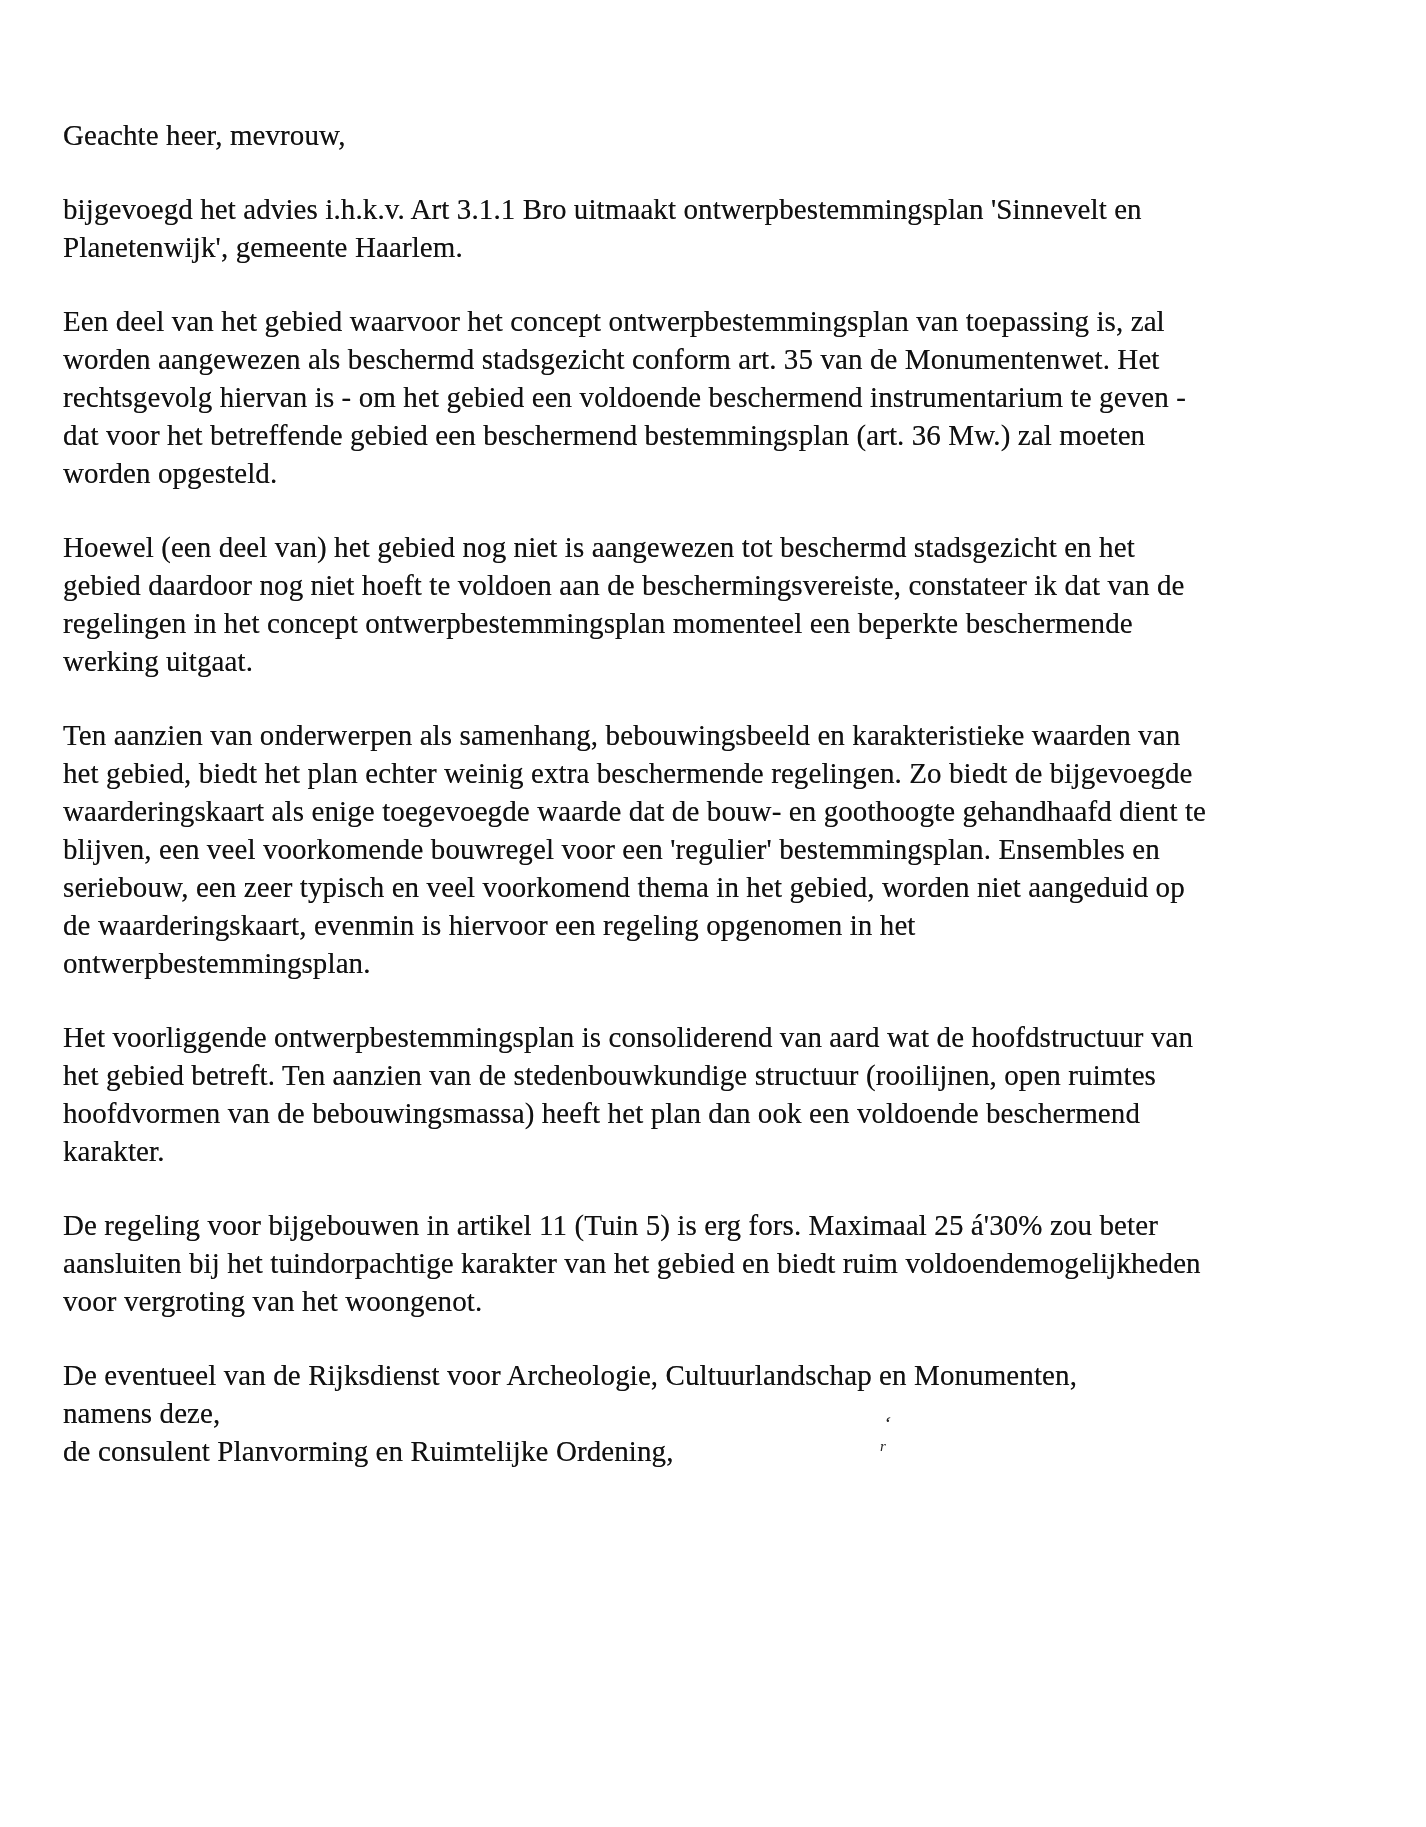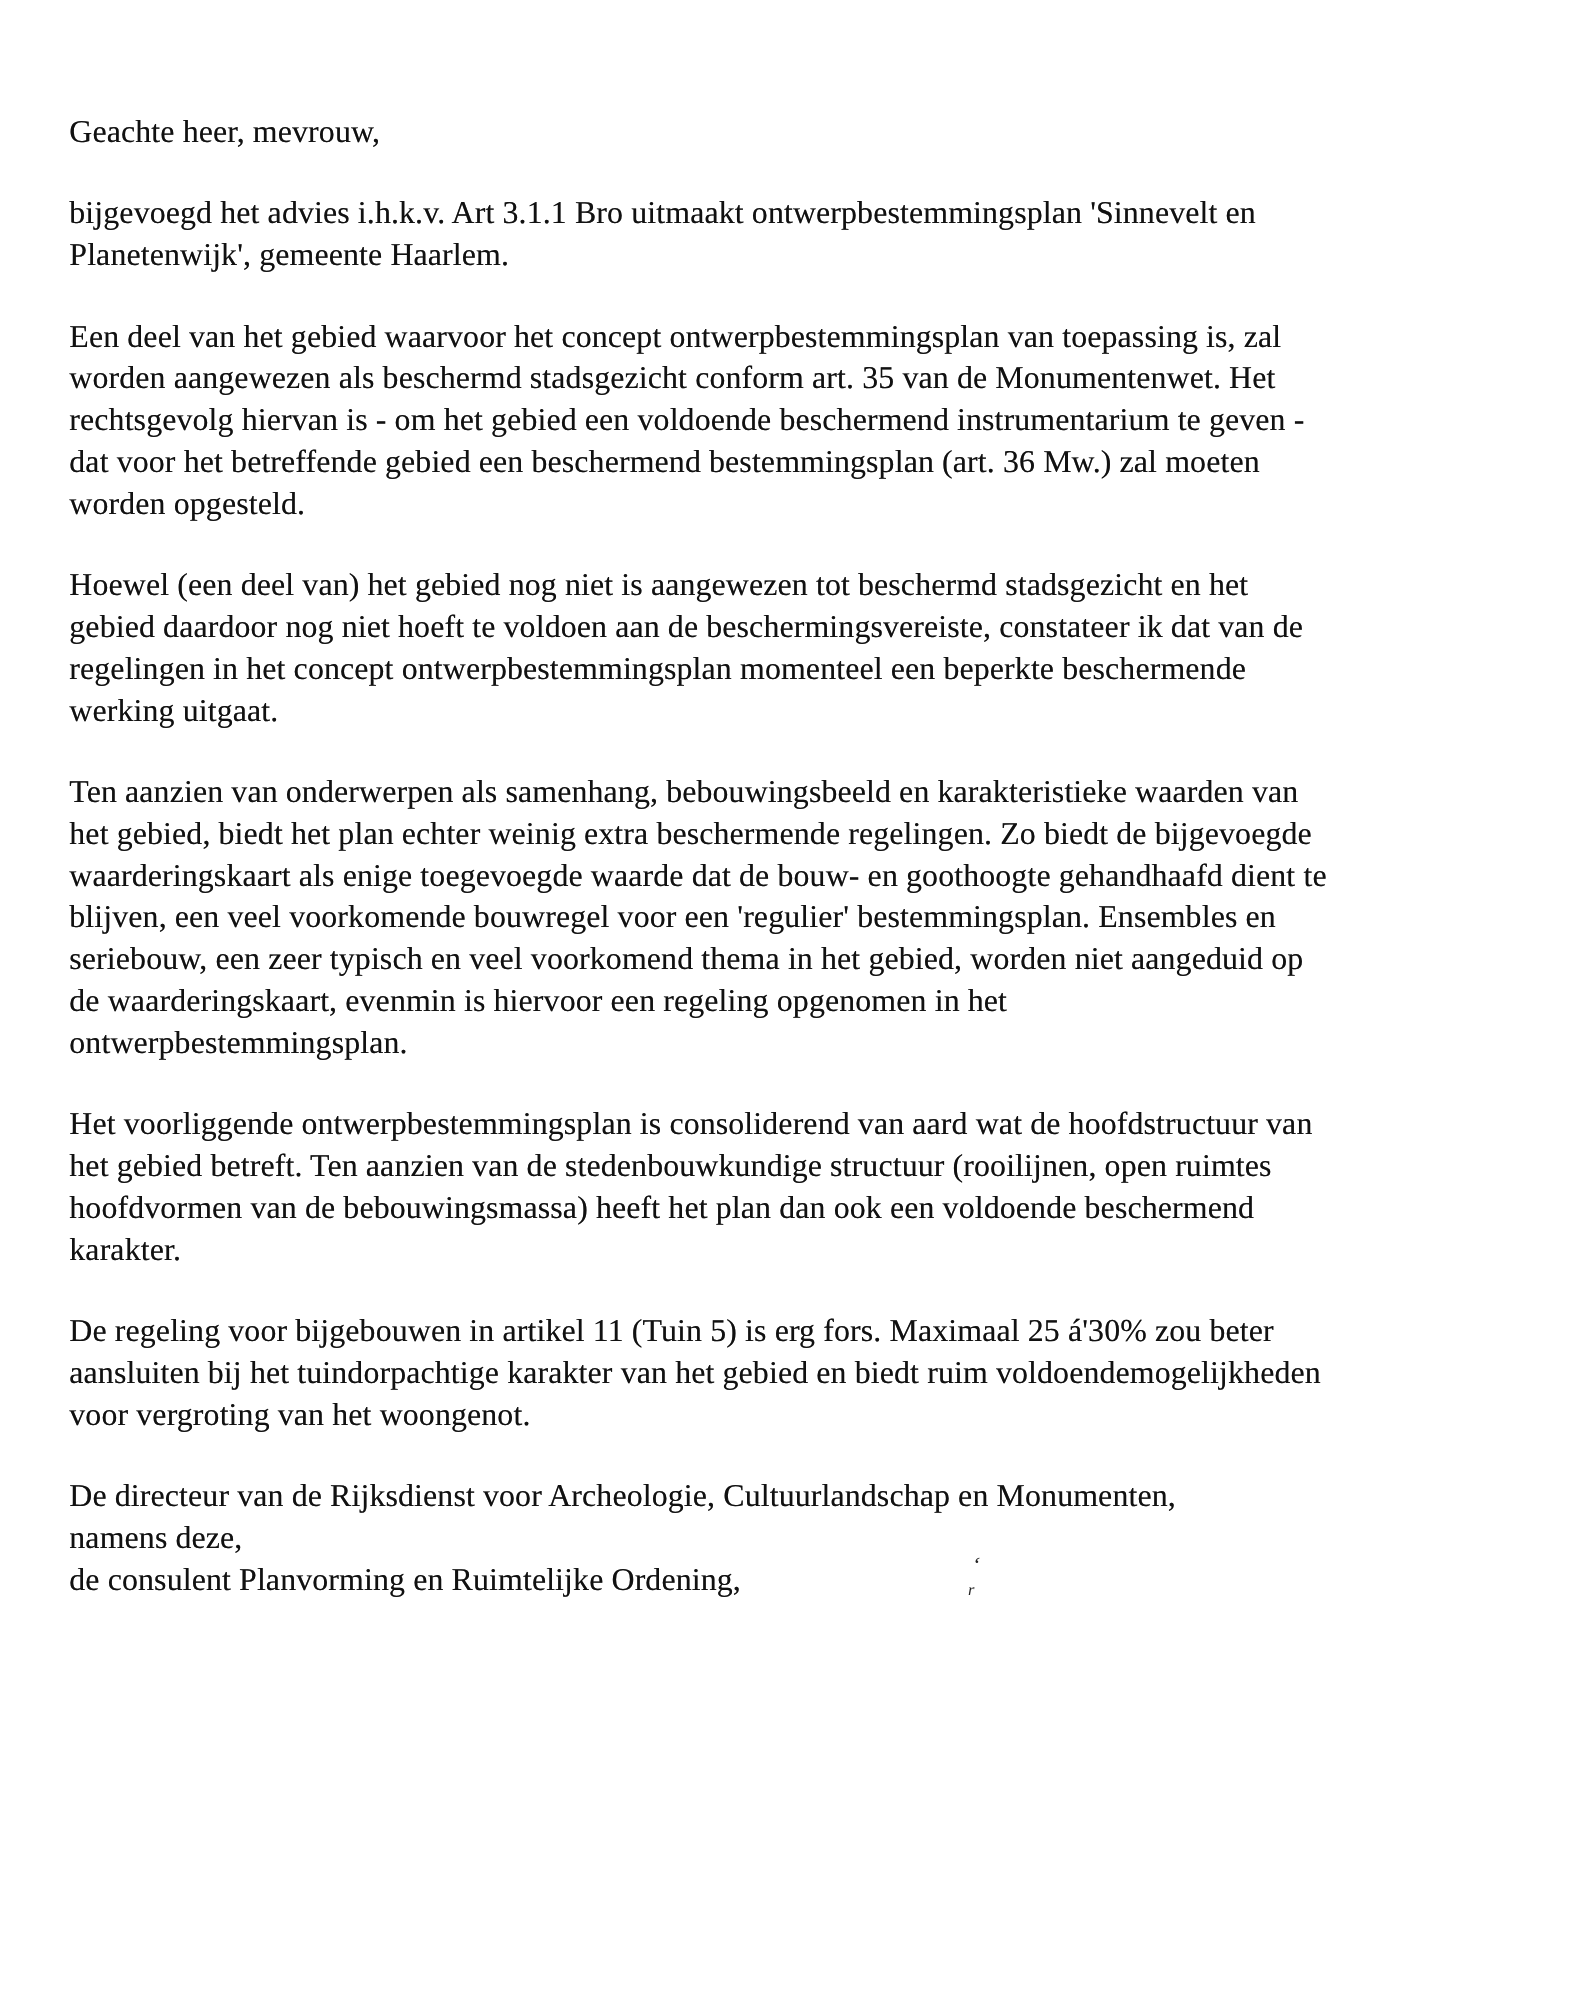--- a/index.html
+++ b/index.html
@@ -11,21 +11,21 @@
     position: relative;
     width: 1426px;
     height: 1827px;
     background: #ffffff;
     overflow: hidden;
     font-family: "Liberation Serif", "DejaVu Serif", serif;
     color: #111111;
   }
   .letter-body {
     position: absolute;
-    top: 101px;
+    top: 116px;
     left: 63px;
     width: 1180px;
   }
   .letter-body p {
     margin: 0 0 36px 0;
     font-size: 29px;
     line-height: 38px;
     white-space: pre-line;
     
     text-shadow: 0 0 0.4px rgba(0,0,0,0.55);
@@ -90,21 +90,21 @@
     <p>Het voorliggende ontwerpbestemmingsplan is consoliderend van aard wat de hoofdstructuur van
 het gebied betreft. Ten aanzien van de stedenbouwkundige structuur (rooilijnen, open ruimtes
 hoofdvormen van de bebouwingsmassa) heeft het plan dan ook een voldoende beschermend
 karakter.</p>
 
 
     <p>De regeling voor bijgebouwen in artikel 11 (Tuin 5) is erg fors. Maximaal 25 á'30% zou beter
 aansluiten bij het tuindorpachtige karakter van het gebied en biedt ruim voldoendemogelijkheden
 voor vergroting van het woongenot.</p>
 
-    <p>De directeur van de Rijksdienst voor Archeologie, Cultuurlandschap en Monumenten,
+    <p>De eventueel van de Rijksdienst voor Archeologie, Cultuurlandschap en Monumenten,
 namens deze,
 de consulent Planvorming en Ruimtelijke Ordening,</p>
 
 
   </div>
 
   <div class="scan-artifact">
     <span class="mark-a">ʻ</span>
     <span class="mark-b">r</span>
   </div>

